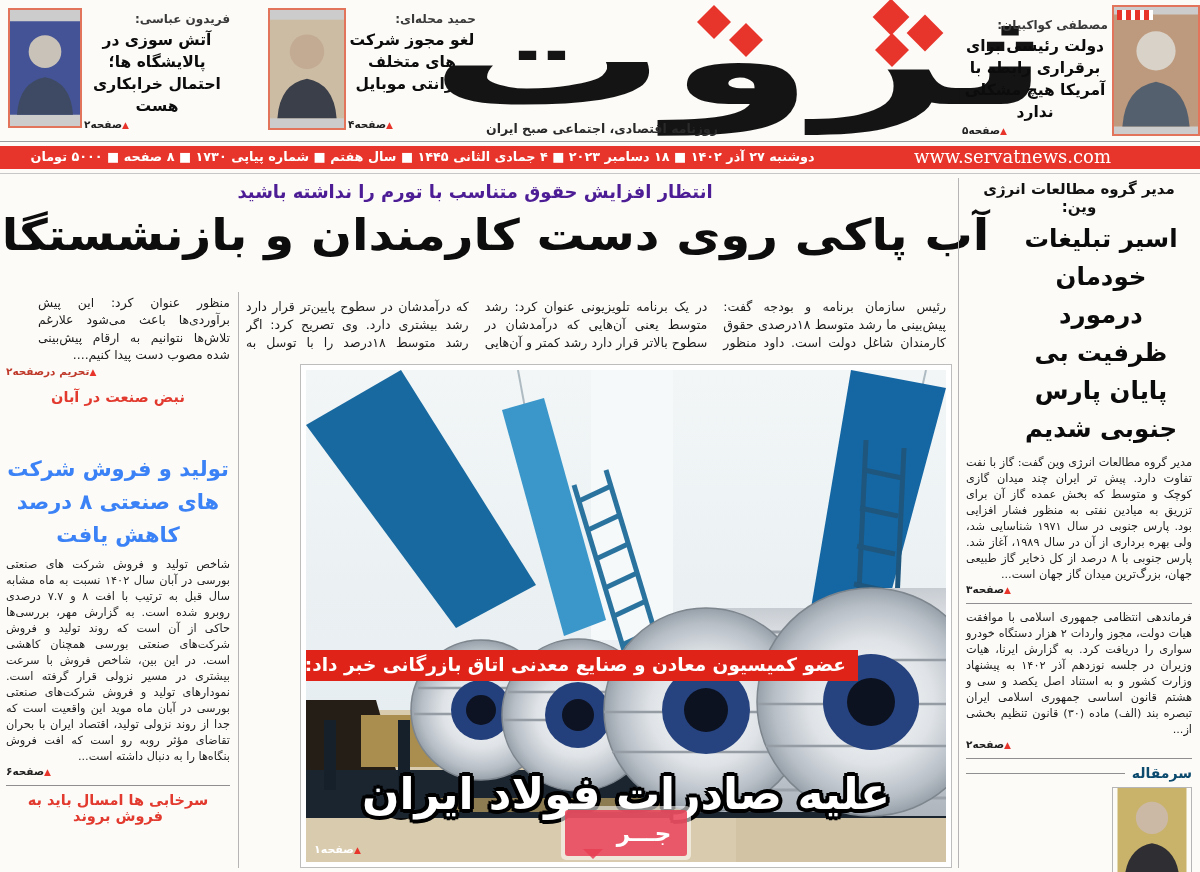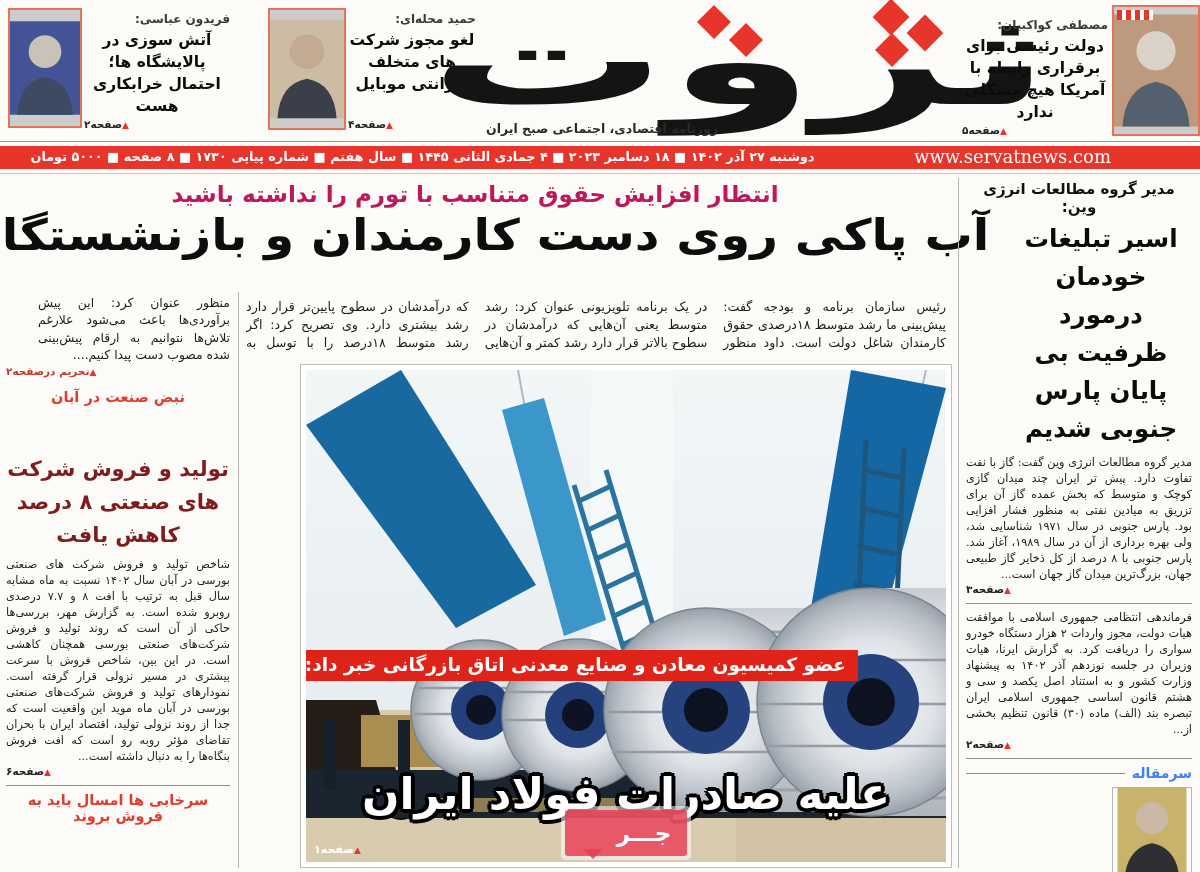--- a/index.html
+++ b/index.html
@@ -27,33 +27,33 @@
   .rule{position:absolute;left:0;width:1200px;height:1px;background:#9b9b9b;}
 
   
   .datebar{left:0;top:146px;width:1200px;height:23px;background:#e8352b;}
   .date-info{position:absolute;left:25px;top:3px;width:795px;text-align:center;
              color:#fff;font-size:12.8px;font-weight:bold;}
   .site-url{position:absolute;left:845px;top:0px;width:335px;text-align:center;color:#fff;
             font-family:"DejaVu Serif",serif;font-size:18px;}
 
   
-  .lead-kicker{left:0;top:181px;width:950px;text-align:center;font-size:23px;font-weight:bold;color:#be185d;}
+  .lead-kicker{left:0;top:181px;width:950px;text-align:center;font-size:18px;font-weight:bold;color:#4c1d95;}
   .lead-headline{left:0;top:210px;width:950px;text-align:center;font-size:43px;font-weight:bold;color:#0d0d0d;
                  white-space:nowrap;transform:scaleX(1.12);transform-origin:50% 50%;}
   .lead-intro{left:246px;top:298px;width:700px;height:62px;overflow:hidden;
               column-count:3;column-gap:16px;font-size:12.6px;line-height:1.42;text-align:justify;}
   .vline{position:absolute;width:1px;background:#b5b5b5;}
 
   
   .leftcol{left:6px;top:294px;width:224px;}
   .body-txt{font-size:11.3px;line-height:1.42;text-align:justify;color:#1f1f1f;}
   .cont-txt{font-size:12.4px;line-height:1.4;text-align:justify;margin-left:32px;}
   .col-kicker{font-size:14.5px;font-weight:bold;color:#e23a2e;text-align:center;margin:12px 0 4px;}
-  .col-headline{font-size:21px;font-weight:bold;text-align:center;line-height:1.55;color:#7f1d1d;margin-bottom:6px;margin-top:48px;}
+  .col-headline{font-size:21px;font-weight:bold;text-align:center;line-height:1.55;color:#3b82f6;margin-bottom:6px;margin-top:48px;}
   .divline{border:none;border-top:1px solid #8f8f8f;margin:8px 0 6px;}
 
   
   .photo-box{left:300px;top:364px;width:652px;height:504px;background:#fff;border:1px solid #bdbdbd;
              box-sizing:border-box;padding:5px;}
   .photo-inner{position:relative;width:640px;height:492px;overflow:hidden;}
   .photo-banner{position:absolute;top:280px;right:88px;background:#e02318;color:#fff;font-size:18.5px;
                 font-weight:bold;padding:4px 12px 6px;white-space:nowrap;}
   .photo-h{position:absolute;left:0;right:0;text-align:center;color:#fff;font-weight:bold;font-size:44px;
            white-space:nowrap;
@@ -67,21 +67,21 @@
          display:flex;align-items:center;justify-content:center;border-radius:3px;padding-left:36px;}
   .wm:after{content:"";position:absolute;bottom:-9px;left:22px;border:10px solid transparent;
             border-top-color:rgba(231,62,84,0.85);}
 
   
   .sidebar{left:966px;top:180px;width:226px;}
   .sb-kicker{font-size:15px;font-weight:bold;color:#111;text-align:center;margin-bottom:4px;}
   .sb-headline{font-size:24.5px;font-weight:bold;color:#0b0b0b;text-align:center;line-height:1.55;margin-bottom:7px;margin-left:44px;}
   .sb-body{font-size:11.3px;line-height:1.42;text-align:justify;}
   .sec-label{display:flex;align-items:center;gap:7px;margin:6px 0 6px;}
-  .sec-label .lbl{font-size:14px;font-weight:bold;color:#3b82f6;}
+  .sec-label .lbl{font-size:14px;font-weight:bold;color:#0c4a6e;}
   .sec-label .ln{flex:1;height:1px;background:#8f8f8f;}
   .sec-row{display:flex;gap:8px;}
   .sec-photo{width:78px;height:92px;flex:0 0 auto;}
   .sec-txt{flex:1;display:flex;flex-direction:column;}
 </style>
 </head>
 <body>
 
 <div class="page">
 

